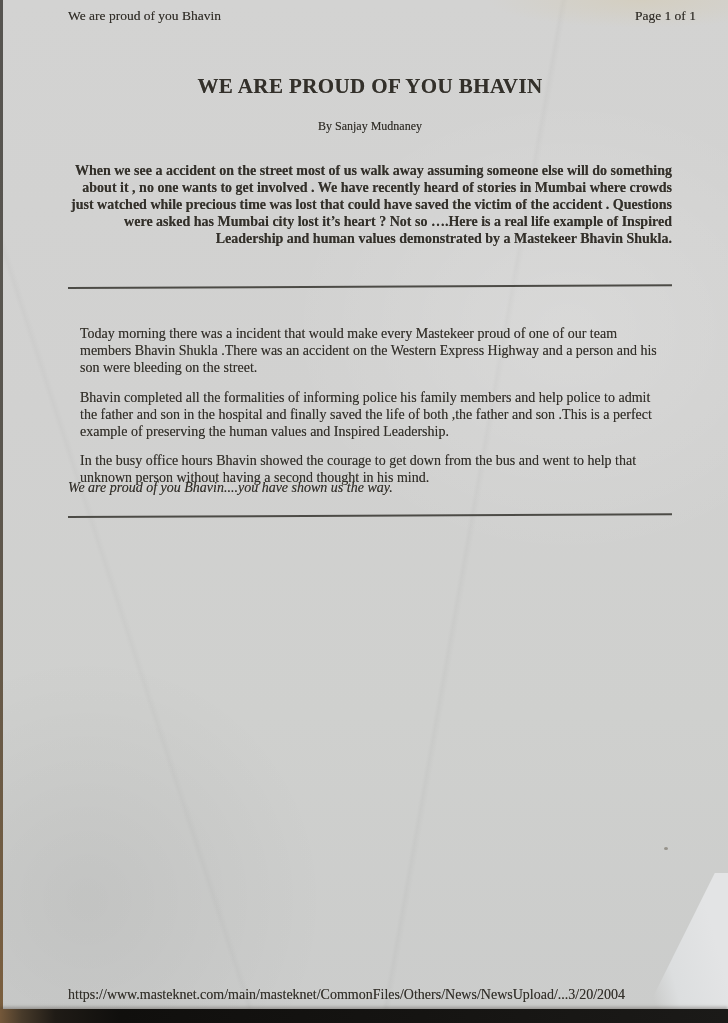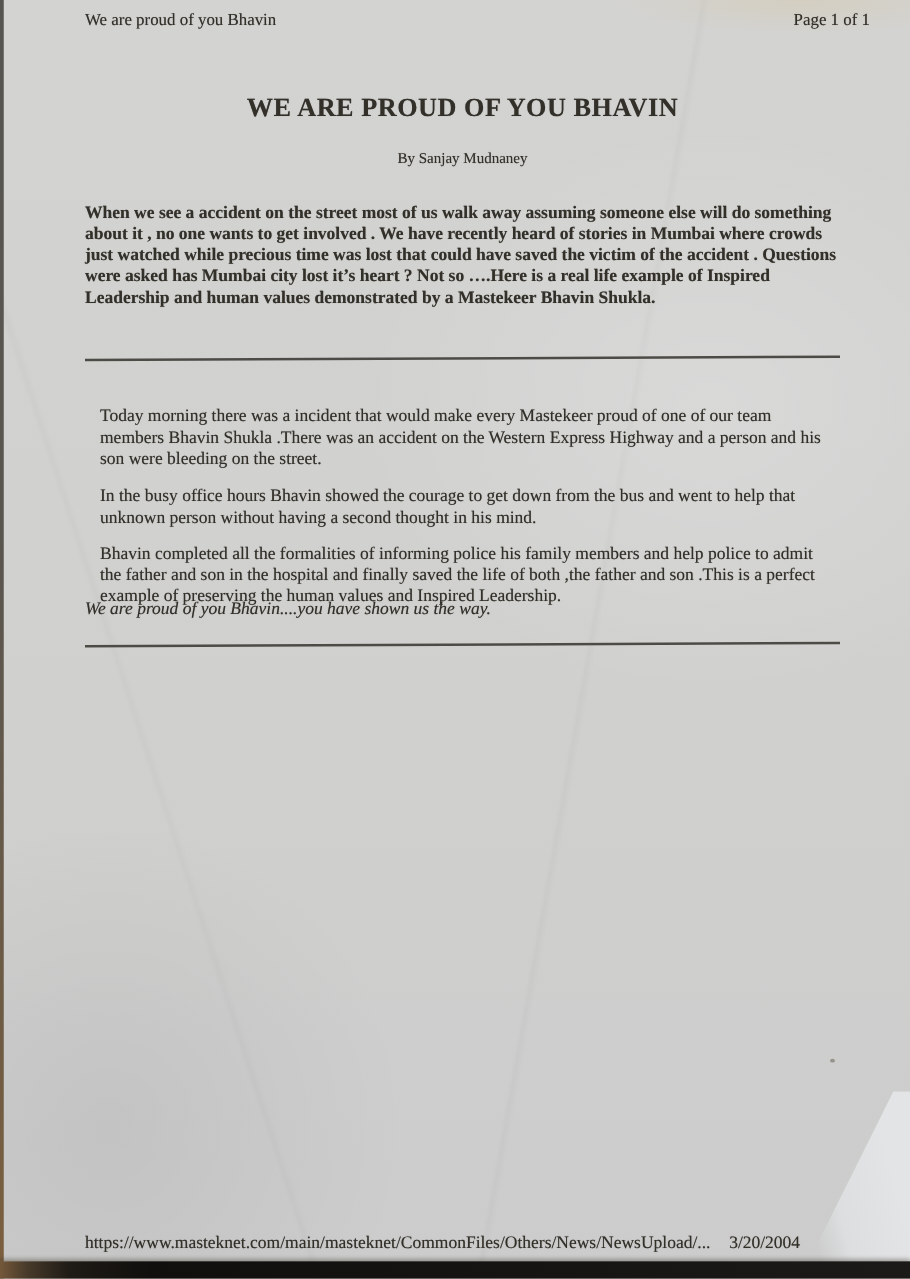--- a/index.html
+++ b/index.html
@@ -92,21 +92,21 @@
     text-align: center;
     font-size: 12px;
   }
 
   .article-lead {
     position: absolute;
     left: 68px; width: 604px; top: 162px;
     font-size: 14px;
     font-weight: bold;
     line-height: 17px;
-    text-align: left;
+    text-align: right;
   }
 
   .divider {
     position: absolute;
     left: 68px; width: 604px;
     height: 0;
     border-top: 2px solid #4c4b46;
     transform: rotate(-0.25deg);
     transform-origin: left center;
   }
@@ -127,21 +127,21 @@
     left: 68px; width: 604px; top: 480px;
     font-size: 14px;
     font-style: italic;
   }
 
   .print-footer {
     position: absolute;
     left: 68px; right: 20px; top: 987px;
     display: flex;
     align-items: baseline;
-    gap: 15px;
+    gap: 0;
     font-size: 14px;
     white-space: nowrap;
   }
   .print-footer .footer-url { overflow: hidden; }
 </style>
 </head>
 <body>
 
 <div class="photo-frame">
 
@@ -158,22 +158,22 @@
   <div class="article-title ink">WE ARE PROUD OF YOU BHAVIN</div>
 
   <div class="article-byline ink">By Sanjay Mudnaney</div>
 
   <div class="article-lead ink">When we see a accident on the street most of us walk away assuming someone else will do something about it , no one wants to get involved . We have recently heard of stories in Mumbai where crowds just watched while precious time was lost that could have saved the victim of the accident . Questions were asked has Mumbai city lost it’s heart ? Not so ….Here is a real life example of Inspired Leadership and human values demonstrated by a Mastekeer Bhavin Shukla.</div>
 
   <div class="divider divider-top"></div>
 
   <div class="article-body ink">
     <p class="gap-after">Today morning there was a incident that would make every Mastekeer proud of one of our team members Bhavin Shukla .There was an accident on the Western Express Highway and a person and his son were bleeding on the street.</p>
+    <p>Bhavin completed all the formalities of informing police his family members and help police to admit the father and son in the hospital and finally saved the life of both ,the father and son .This is a perfect example of preserving the human values and Inspired Leadership.</p>
     <p>In the busy office hours Bhavin showed the courage to get down from the bus and went to help that unknown person without having a second thought in his mind.</p>
-    <p>Bhavin completed all the formalities of informing police his family members and help police to admit the father and son in the hospital and finally saved the life of both ,the father and son .This is a perfect example of preserving the human values and Inspired Leadership.</p>
   </div>
 
   <div class="article-tagline ink">We are proud of you Bhavin....you have shown us the way.</div>
 
   <div class="divider divider-bottom"></div>
 
   <div class="print-footer ink">
     <span class="footer-url">https://www.masteknet.com/main/masteknet/CommonFiles/Others/News/NewsUpload/...</span>
     <span>3/20/2004</span>
   </div>

